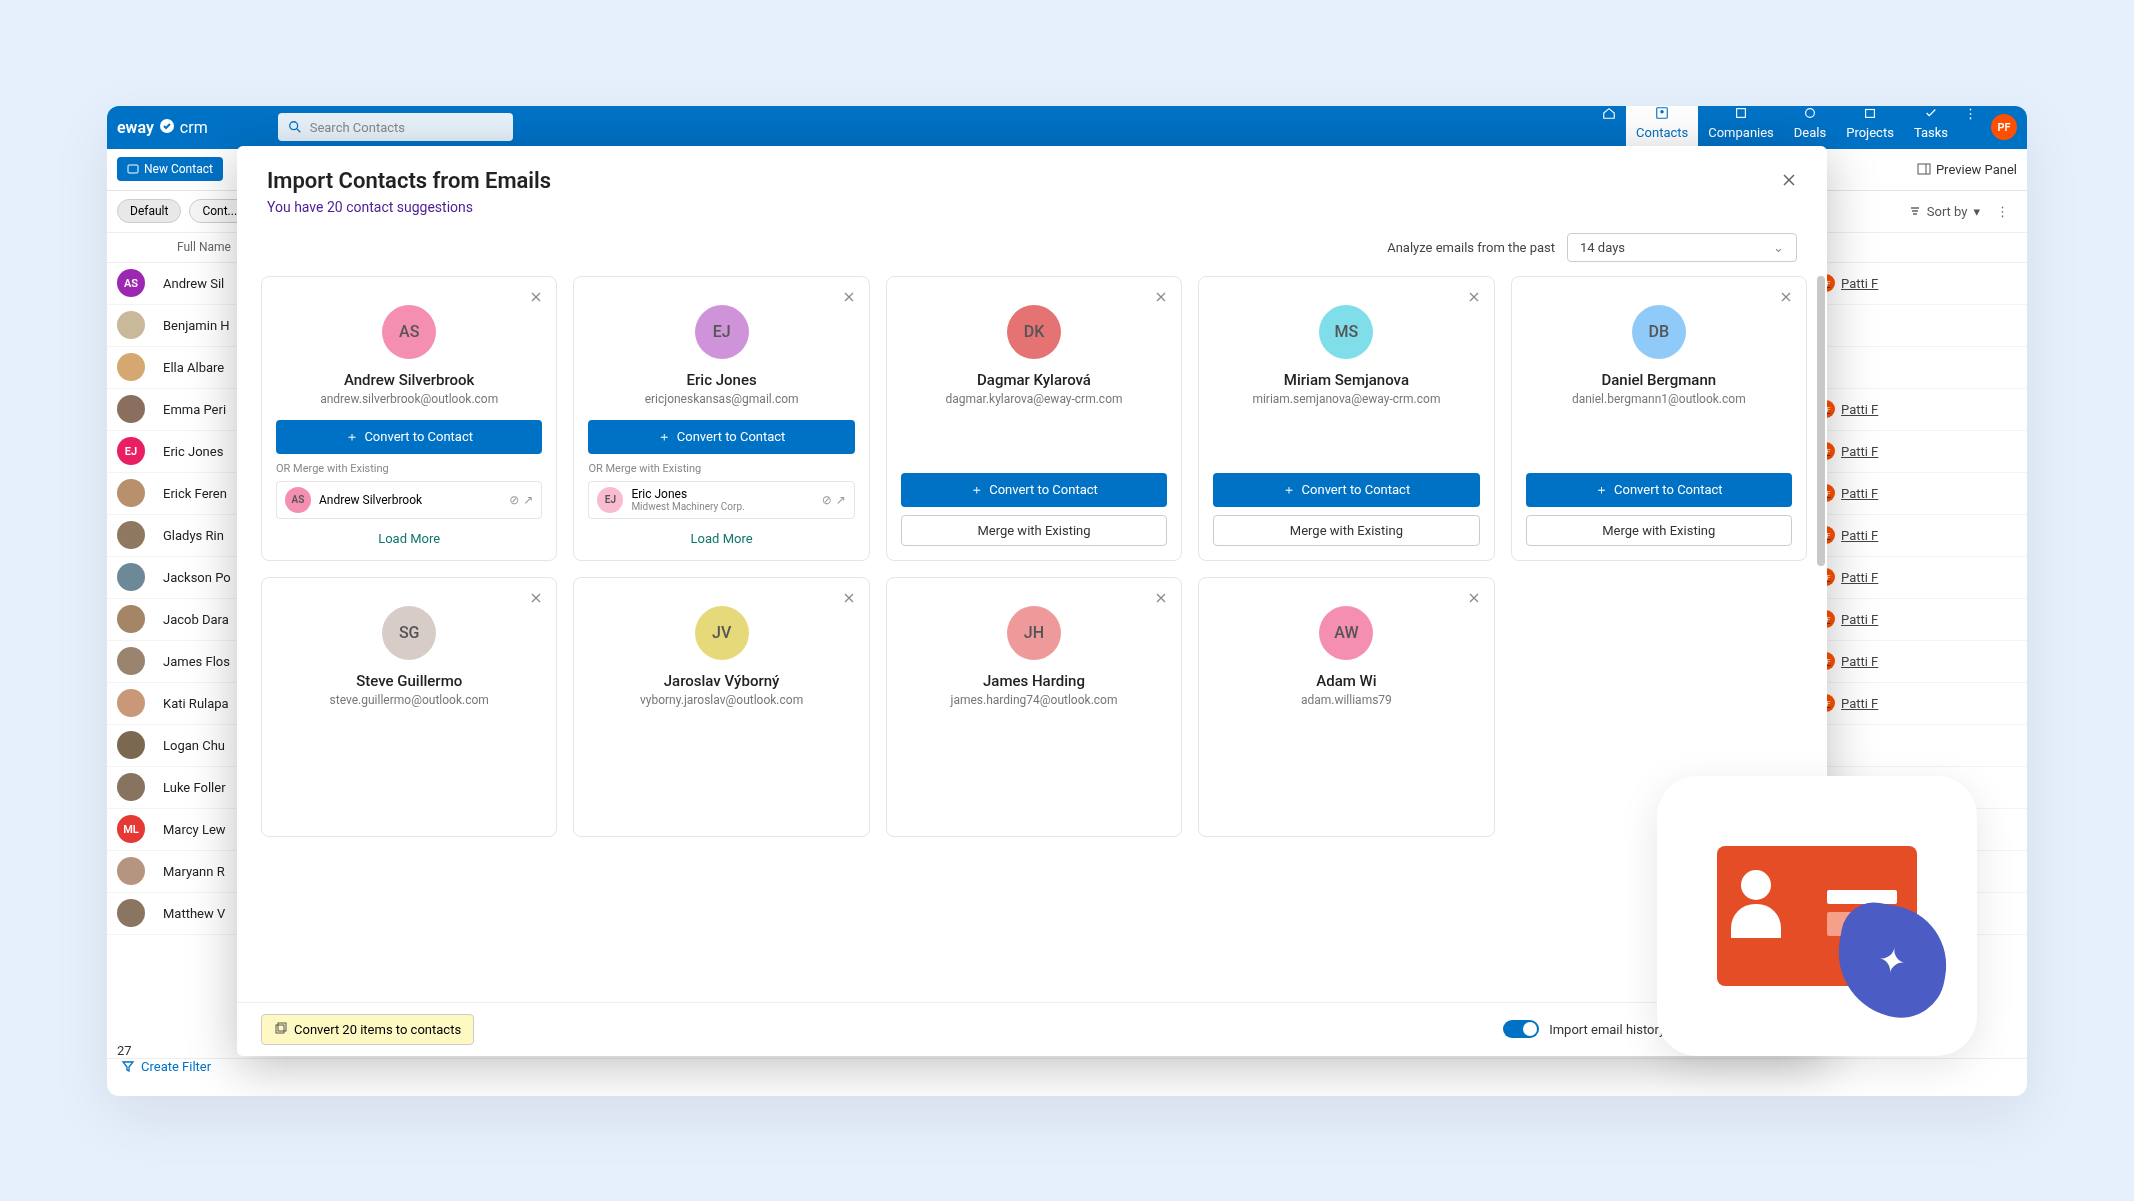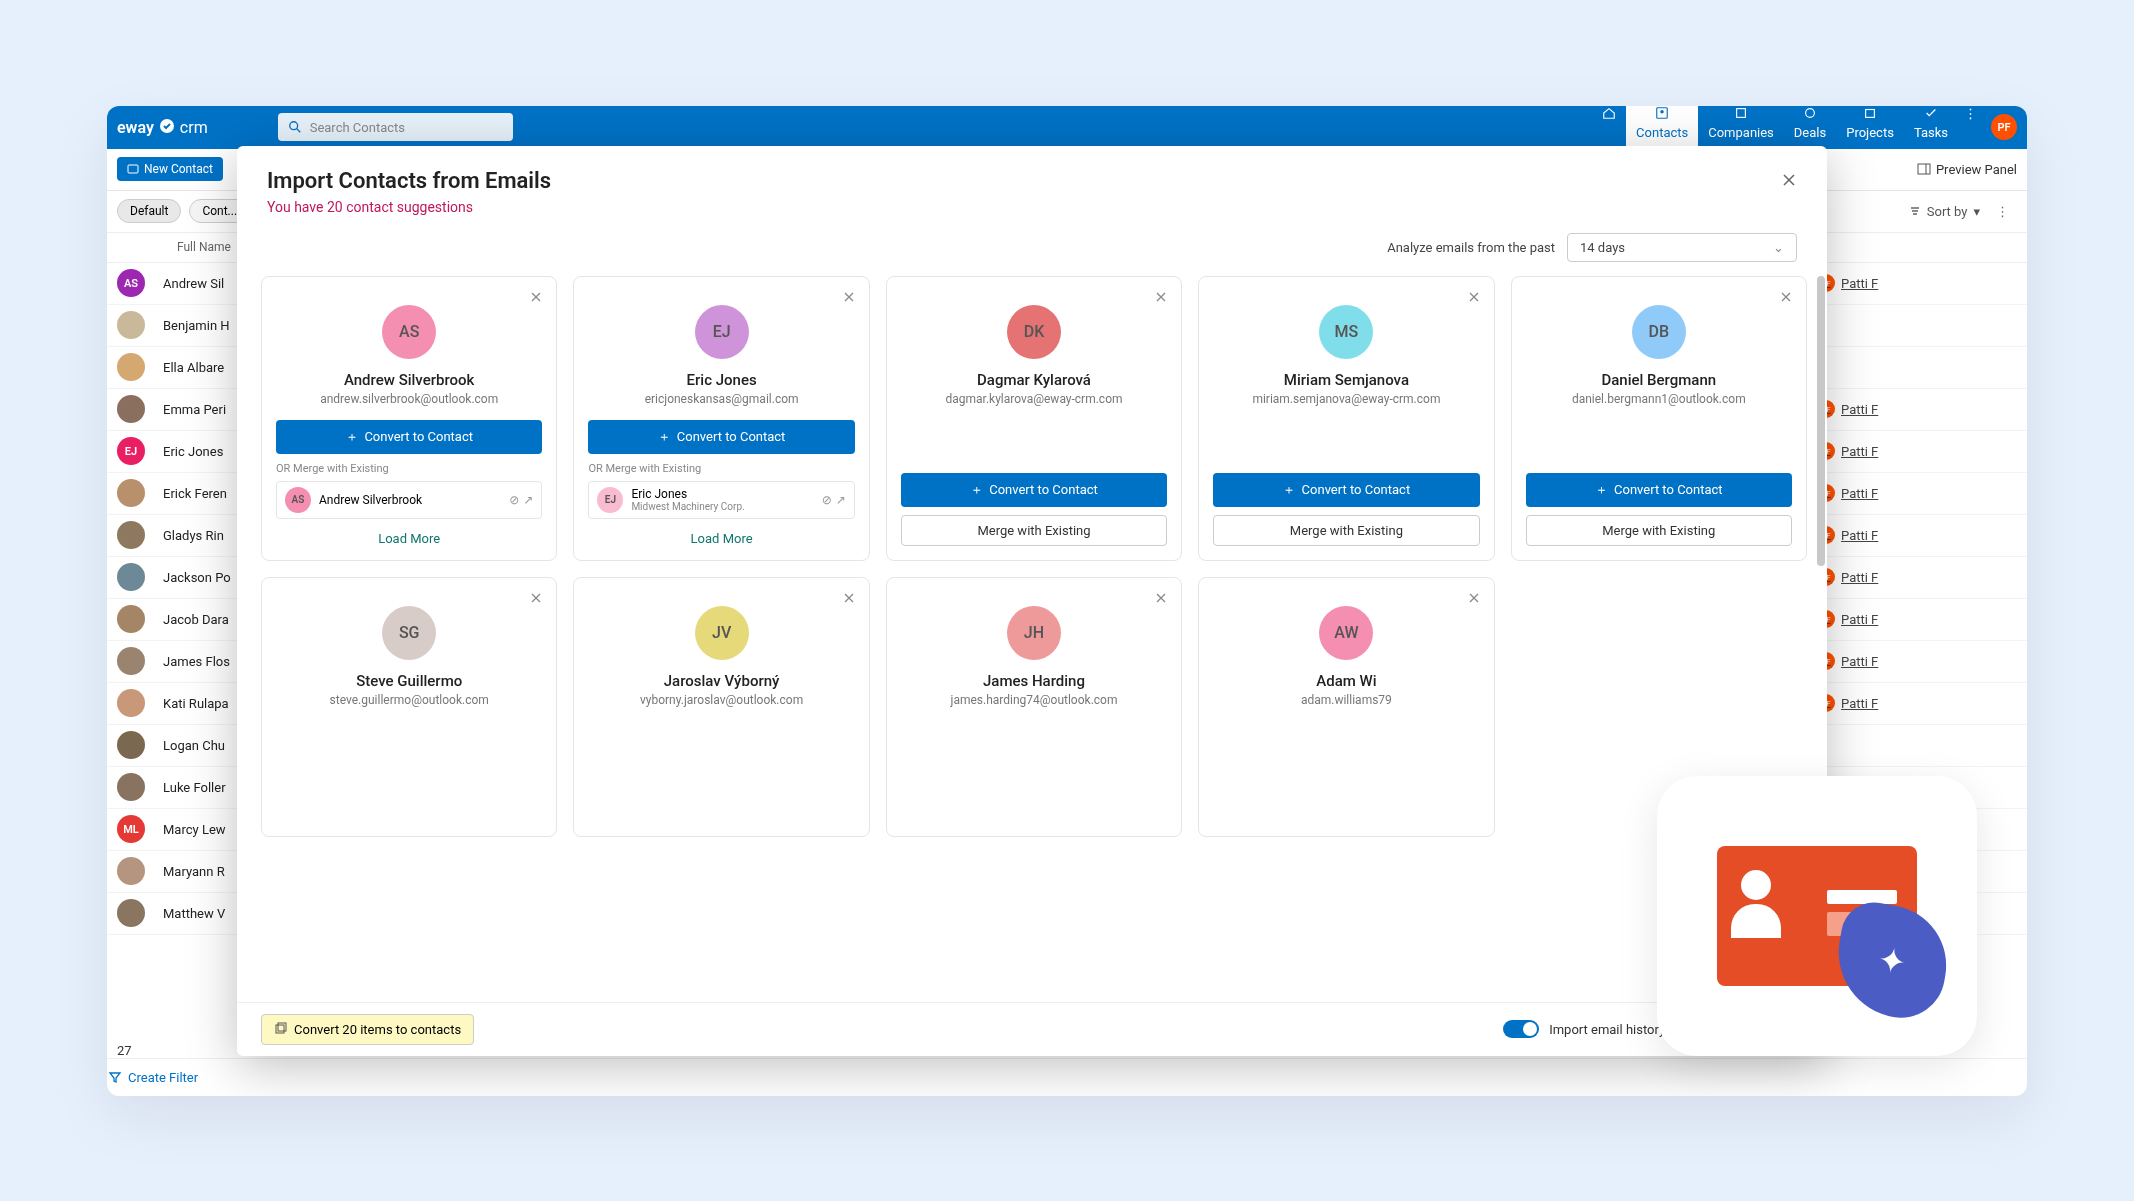--- a/index.html
+++ b/index.html
@@ -24,28 +24,28 @@
 .table-area { display:flex; flex-direction:column; height:calc(100% - 127px); position:relative; }
 .table-header { display:flex; height:30px; align-items:center; border-bottom:1px solid #eee; font-size:12px; color:#666; padding:0 10px;}
 .col-name { width: 1600px; padding-left:60px;}
 .col-owner { flex:1; text-align:left; padding-left:10px;}
 .table-body { flex:1; overflow:hidden; }
 .row { display:flex; align-items:center; height:42px; padding:0 10px; font-size:13px; border-bottom:1px solid #f3f3f3;}
 .row .av { width:28px; height:28px; border-radius:50%; display:flex; align-items:center; justify-content:center; font-size:11px; font-weight:600; color:#fff; margin-right:18px; flex-shrink:0;}
 .row .nm { flex:1; color:#222;}
 .row .ow { width:200px; display:flex; align-items:center; gap:6px; color:#444; text-decoration:underline;}
 .ow .av2 { width:18px; height:18px; border-radius:50%; background:#FE5000; display:flex; align-items:center; justify-content:center; font-size:8px; color:#fff;}
-.footer-bar { height:38px; border-top:1px solid #eee; display:flex; align-items:center; padding:0 1px; font-size:13px; color:#0072c6;}
+.footer-bar { height:38px; border-top:1px solid #eee; display:flex; align-items:flex-start; padding:0 14px; font-size:13px; color:#0072c6;}
 .create-filter { display:flex; align-items:center; gap:6px;}
 
 
 .modal { position:absolute; top:40px; left:130px; width:1590px; height:910px; background:#fff; border-radius:6px; box-shadow:0 10px 50px rgba(0,0,0,0.25); display:flex; flex-direction:column; }
 .modal-head { padding:22px 30px 10px 30px; position:relative;}
 .modal-title { font-size:22px; font-weight:600; color:#222; margin-bottom:6px;}
-.modal-sub { font-size:14px; color:#be185d;}
+.modal-sub { font-size:14px; color:#4c1d95;}
 .modal-close { position:absolute; top:20px; right:24px; width:28px; height:28px; display:flex; align-items:center; justify-content:center; cursor:pointer; color:#666;}
 .modal-filter { display:flex; justify-content:flex-end; align-items:center; gap:12px; padding:8px 30px 14px 30px; font-size:13px; color:#444;}
 .select-box { border:1px solid #ccc; border-radius:4px; padding:6px 12px; width:230px; display:flex; justify-content:space-between; align-items:center; font-size:13px; background:#fff;}
 .cards-scroll { flex:1; overflow:auto; padding:0 20px 10px 24px; position:relative;}
 .cards-grid { display:grid; grid-template-columns:repeat(5, 1fr); gap:16px; }
 .card { border:1px solid #e5e5e5; border-radius:8px; padding:18px 14px 14px 14px; position:relative; display:flex; flex-direction:column; align-items:center; background:#fff; min-height:260px;}
 .card .x { position:absolute; top:10px; right:10px; color:#888; cursor:pointer; width:20px; height:20px; display:flex; align-items:center; justify-content:center;}
 .card-avatar { width:54px; height:54px; border-radius:50%; display:flex; align-items:center; justify-content:center; font-size:16px; font-weight:500; color:#555; margin-bottom:12px; margin-top:10px;}
 .card-name { font-size:15px; font-weight:500; color:#222; margin-bottom:3px; text-align:center;}
 .card-email { font-size:12px; color:#777; margin-bottom:auto; text-align:center;}

